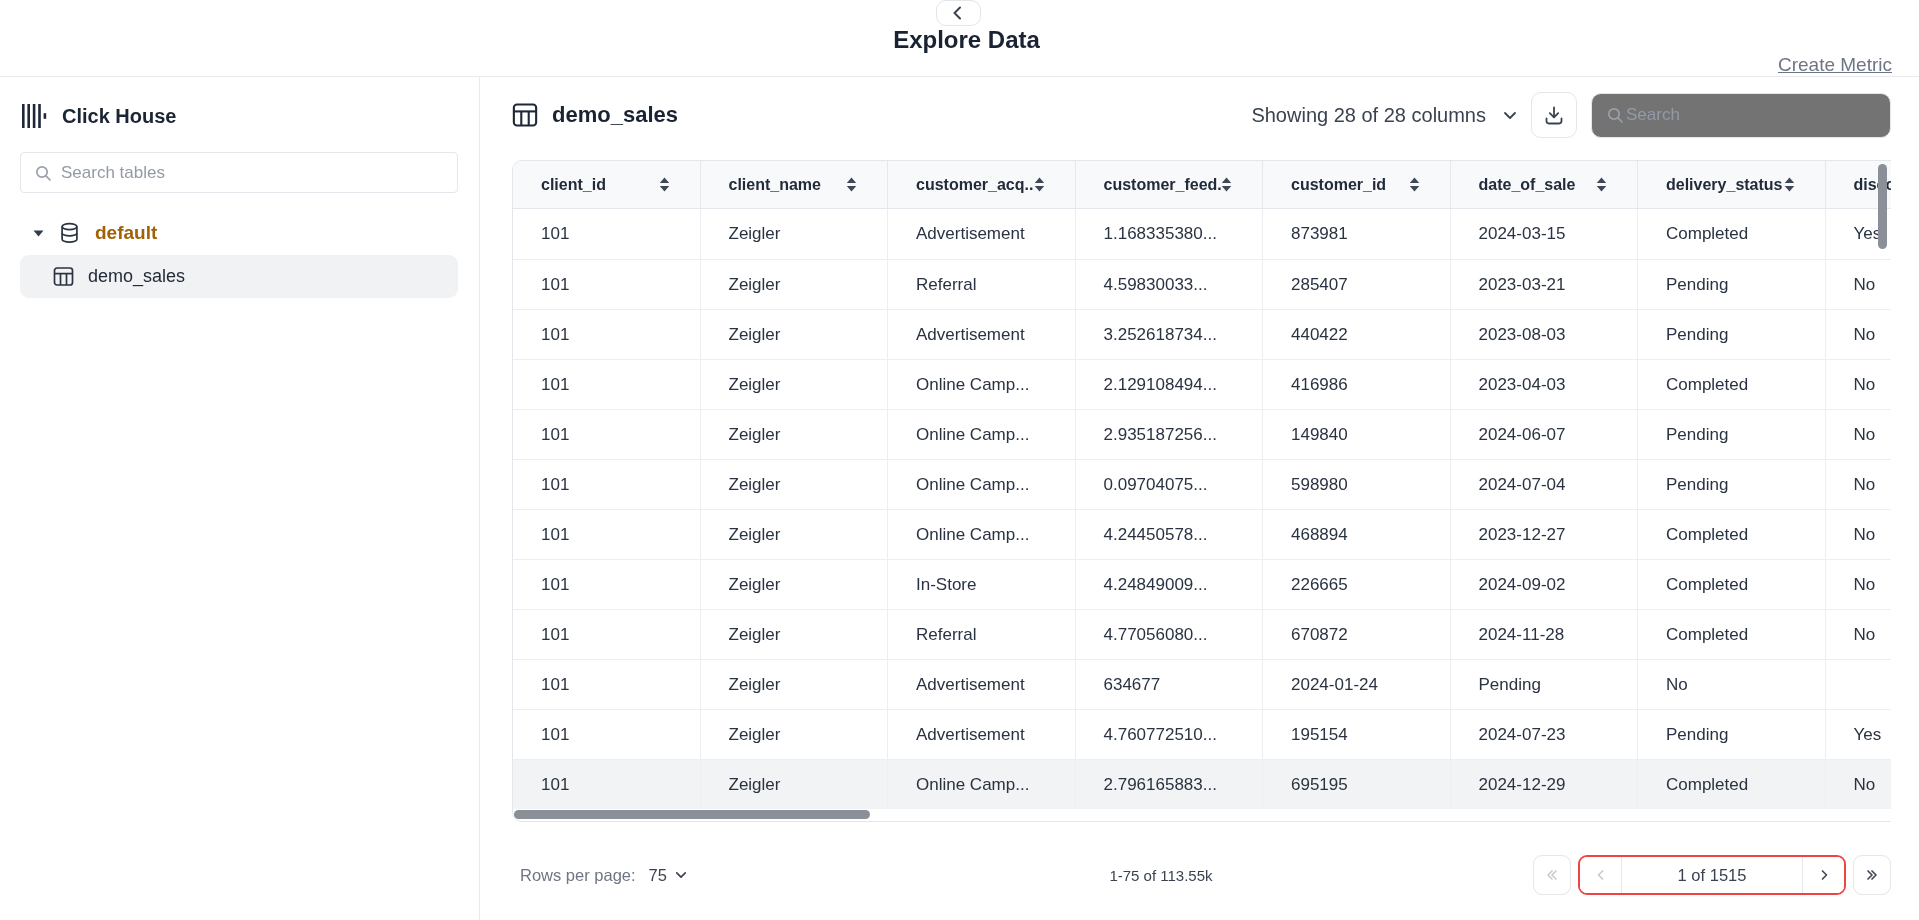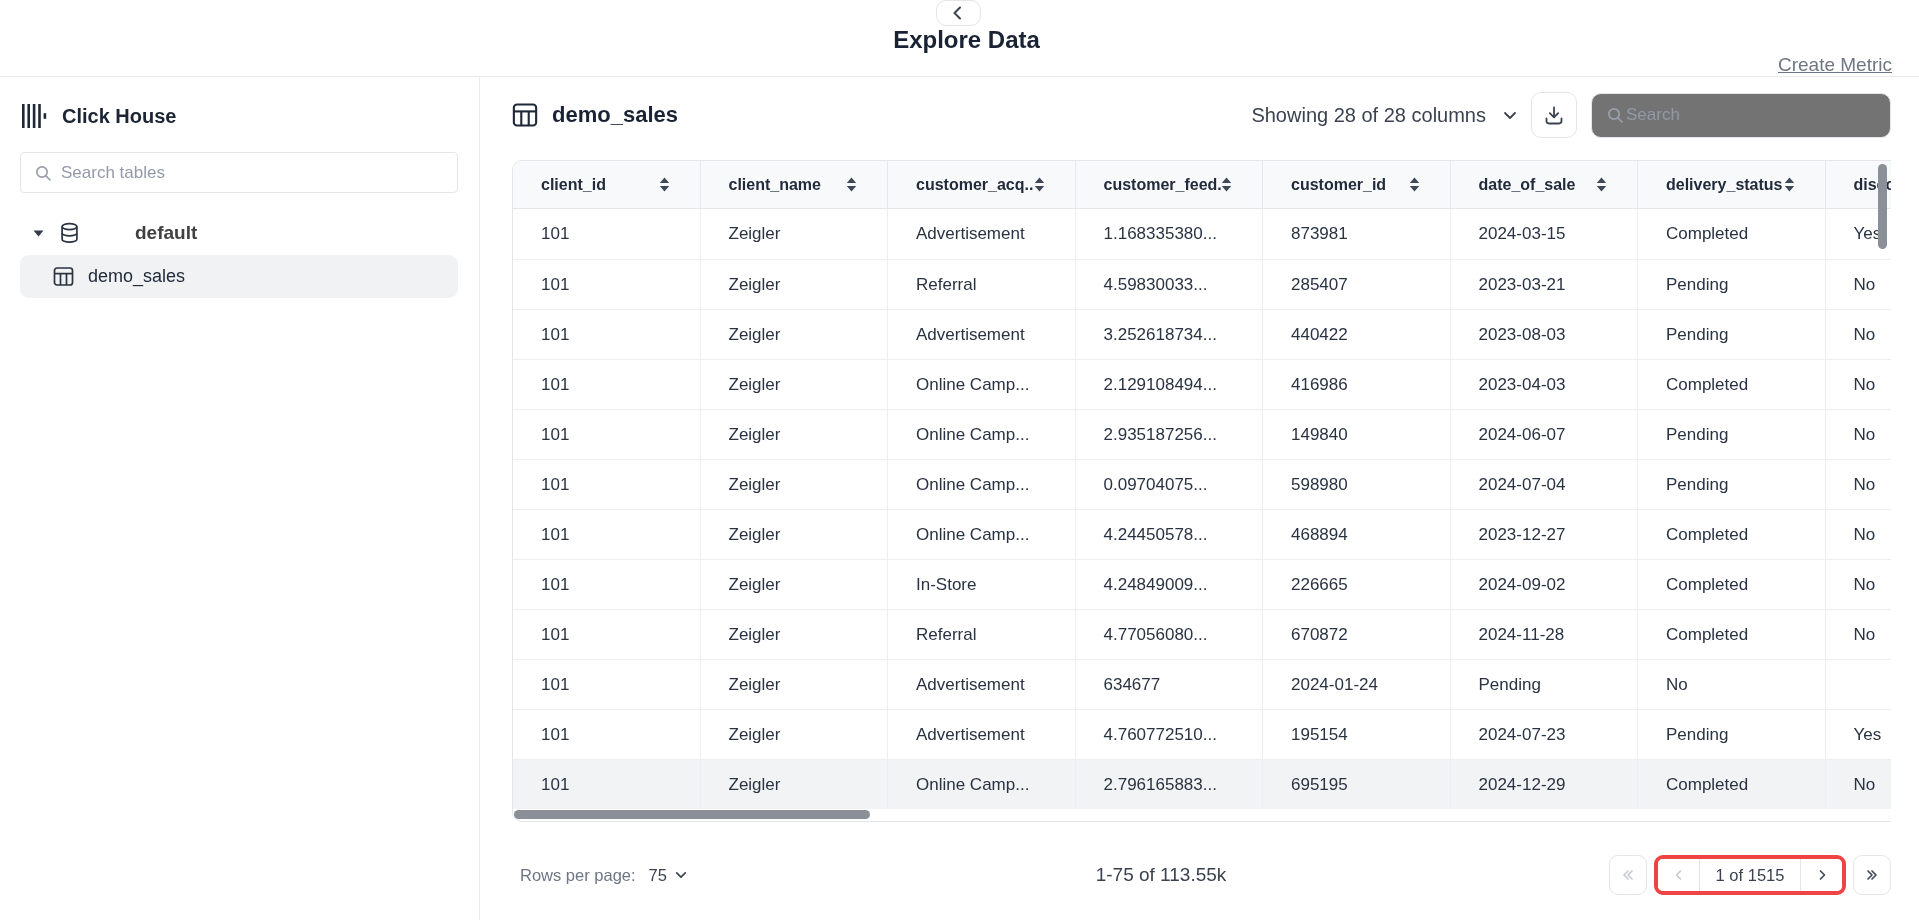--- a/index.html
+++ b/index.html
@@ -25,21 +25,21 @@
     align-items:center; gap:14px; }
   .source-label { font-size:20px; font-weight:700; color:#1c2534; }
   .sb-search { position:absolute; top:75px; left:20px; width:438px; height:41px;
     border:1px solid #e3e6ea; border-radius:4px; display:flex; align-items:center;
     padding:0 13px; gap:9px; background:#fff; }
   .sb-search input, .main-search input { border:none; outline:none; flex:1;
     font-size:17px; color:#222b3a; font-family:inherit; background:transparent; }
   input::placeholder { color:#939aa7; }
   .tree-row { position:absolute; top:138px; left:33px; height:36px; display:flex;
     align-items:center; gap:15px; cursor:pointer; }
-  .db-label { font-size:19px; font-weight:700; color:#404040;margin-left:40px; }
+  .db-label { font-size:19px; font-weight:700; color:#a16207; }
   .table-item { position:absolute; top:178px; left:20px; width:438px; height:43px;
     background:#f1f2f4; border-radius:9px; display:flex; align-items:center;
     padding-left:33px; gap:14px; cursor:pointer; }
   .table-item-label { font-size:18px; color:#222b3a; }
 
   
   .main { position:absolute; top:77px; left:480px; right:0; bottom:0; background:#fff; }
   .title-row { position:absolute; top:14px; left:32px; right:28px; height:48px;
     display:flex; align-items:center; }
   .main-title-group { display:flex; align-items:center; gap:14px; }
@@ -75,27 +75,27 @@
     border-radius:5px; background:#8a8f98; z-index:3; cursor:pointer; }
 
   
   .footer { position:absolute; left:32px; right:28px; top:776px; height:44px;
     display:flex; align-items:center; }
   .rpp { display:flex; align-items:flex-end; gap:13px; padding-left:8px;
     font-size:16.5px; color:#6e7683; }
   .rpp-value { display:flex; align-items:center; gap:8px; font-size:16.5px;
     color:#3a4250; background:none; border:none; cursor:pointer; font-family:inherit; }
   .range { position:absolute; left:0; right:81px; text-align:center;
-    font-size:19px; color:#3a4250; pointer-events:none; }
+    font-size:15px; color:#3a4250; pointer-events:none; }
   .pagination { margin-left:auto; display:flex; align-items:center; gap:7px; z-index:1; }
   .pg-btn { width:38px; height:40px; border:1px solid #e3e6ea; border-radius:9px;
     background:#fff; display:flex; align-items:center; justify-content:center;
     cursor:pointer; color:#434b59; }
-  .pg-group { display:flex; align-items:stretch; height:40px; border:4px solid #ef4444;
-    border-radius:9px; overflow:hidden; background:#fff; }
+  .pg-group { display:flex; align-items:stretch; height:40px; border:2px solid #ef4444;
+    border-radius:9px; overflow:hidden; background:#fff;gap:40px; }
   .pg-seg { width:42px; border:none; background:#fff; display:flex; align-items:center;
     justify-content:center; cursor:pointer; color:#434b59; }
   .pg-seg.left { border-right:1px solid #e3e6ea; }
   .pg-seg.right { border-left:1px solid #e3e6ea; }
   .pg-page { width:100px; display:flex; align-items:center; justify-content:center;
     font-size:16.5px; color:#3a4250; }
   .disabled { color:#c7cbd2 !important; }
 </style>
 </head>
 <body>

